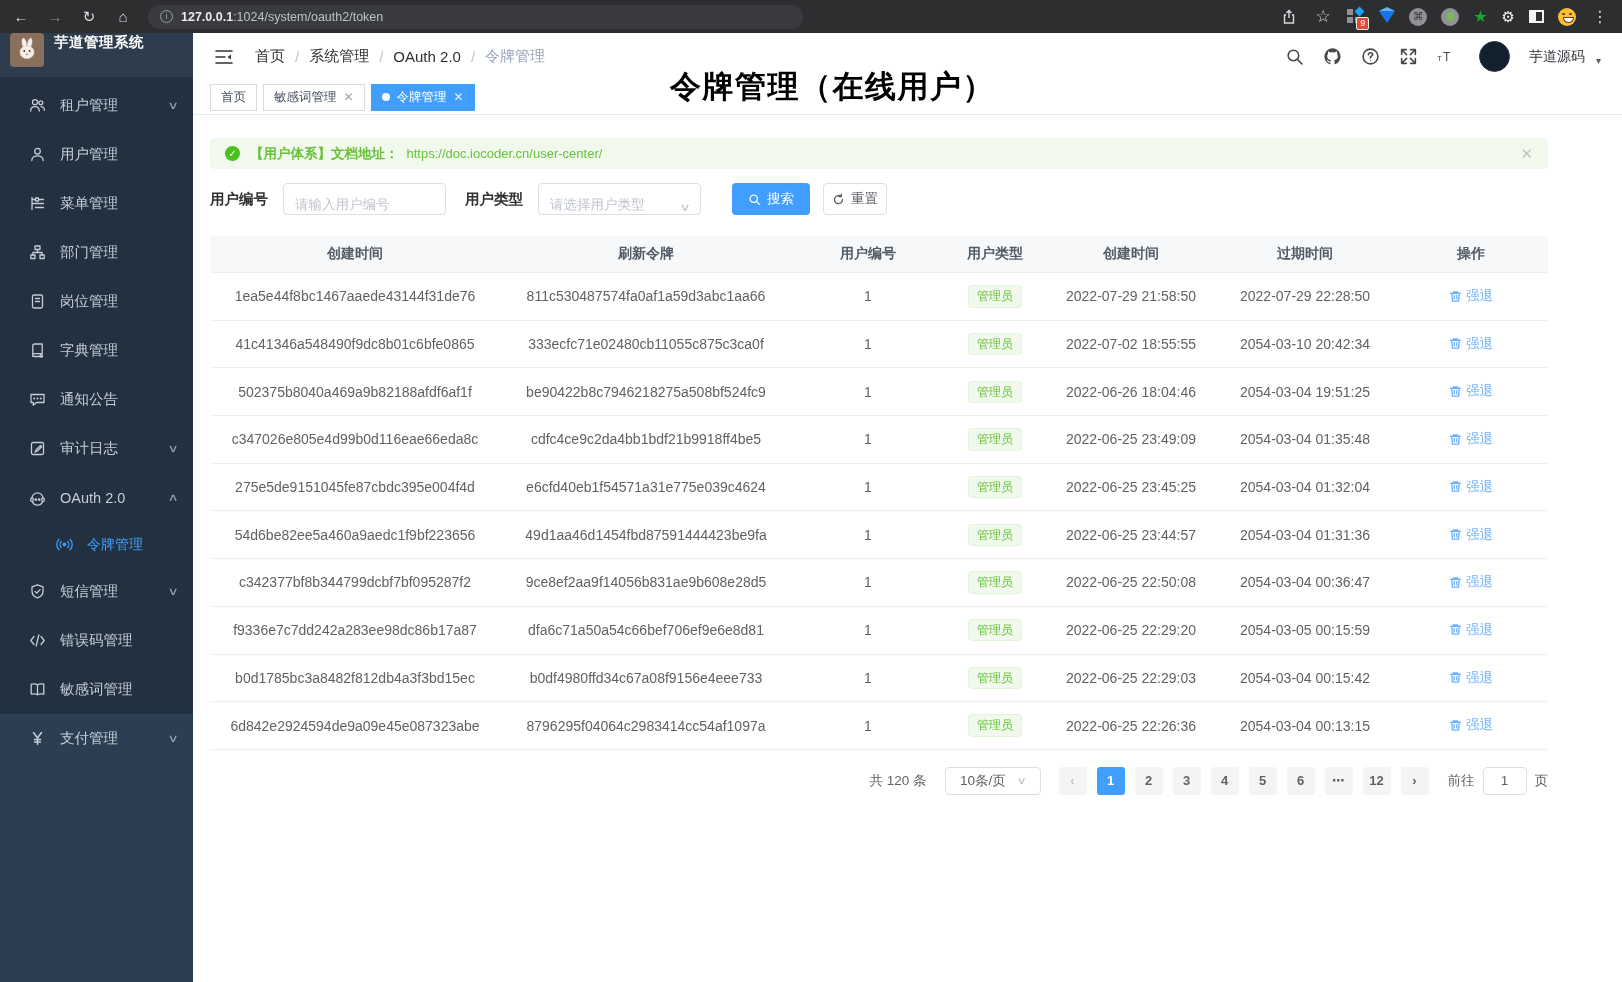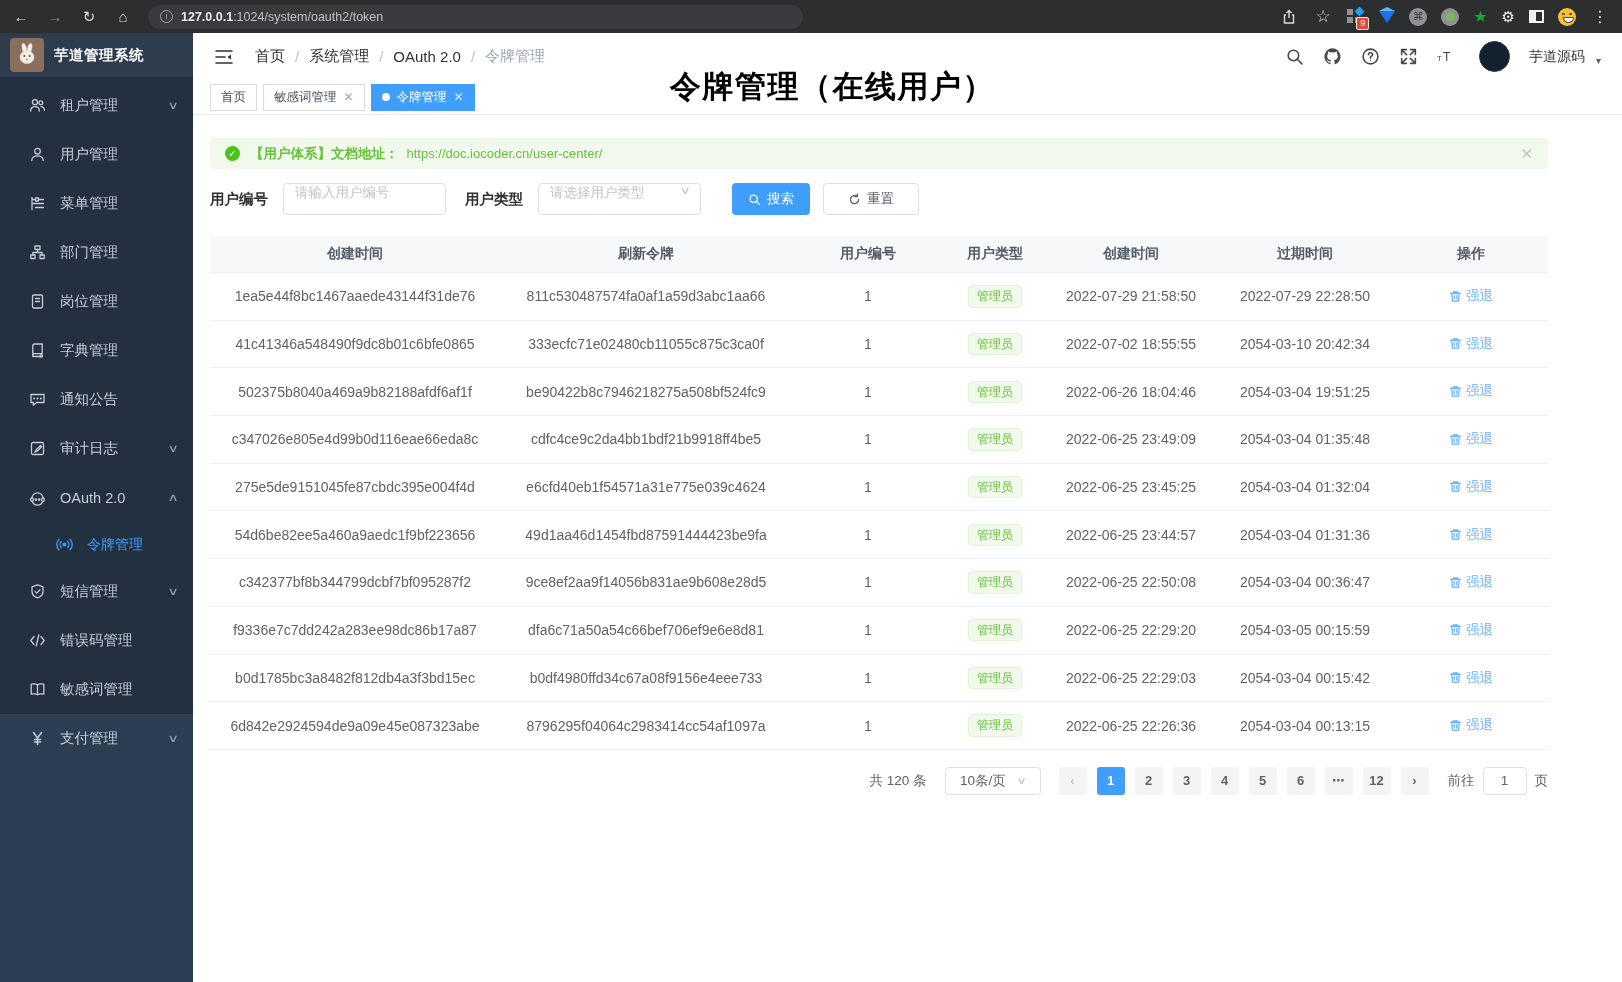--- a/index.html
+++ b/index.html
@@ -28,21 +28,21 @@
 .circle-dot i{width:9px;height:9px;border-radius:50%;background:#7bb662}
 .star-green{color:#18a82f;font-size:16px}
 .puzzle{color:#f1f3f4;font-size:15px}
 .split-sq{width:15px;height:13px;border:2px solid #f1f3f4;background:linear-gradient(90deg,#f1f3f4 50%,transparent 50%)}
 .smiley{width:18px;height:18px;border-radius:50%;background:#fbc02d;position:relative}
 .smiley:before{content:"";position:absolute;left:4px;top:5px;width:2.5px;height:2.5px;border-radius:50%;background:#5d4037;box-shadow:7px 0 0 #5d4037}
 .smiley:after{content:"";position:absolute;left:4.5px;top:9px;width:9px;height:4px;border-radius:0 0 8px 8px;background:#fff;border:1px solid #5d4037}
 
 .app{display:flex;height:949px}
 .sidebar{width:193px;background:#22303f;display:flex;flex-direction:column;flex:0 0 193px}
-.logo{height:44px;background:#2d3d4e;display:flex;align-items:center;padding:0 10px;gap:10px}
+.logo{height:44px;background:#2d3d4e;display:flex;padding:0 10px;gap:10px}
 .bunny{width:34px;height:34px;border-radius:4px;background:#8a6f5c;display:flex;align-items:center;justify-content:center;overflow:hidden}
 .bunny svg{width:26px;height:26px}
 .logo-title{color:#fff;font-size:14.5px;font-weight:700;letter-spacing:.5px}
 .menu{flex:1;display:flex;flex-direction:column;padding-top:4px}
 .m-item{height:49px;display:flex;align-items:center;padding:0 16px 0 29px;color:#c4cdd8;font-size:14.5px;cursor:pointer;flex:0 0 auto}
 .m-item .mi{width:17px;height:17px;margin-right:14px;display:inline-flex;flex:0 0 auto;font-size:14px;line-height:17px;justify-content:center}
 .m-item .mi svg{width:17px;height:17px;stroke:currentColor;fill:none;stroke-width:1.3;stroke-linecap:round;stroke-linejoin:round}
 .m-item .arrow{margin-left:auto;font-size:11px;color:#93a0ad;transform:scaleX(1.4)}
 .m-item.active{color:#3f9eff}
 .m-item.sub-item{padding-left:56px;height:45px;font-size:14px}
@@ -71,27 +71,27 @@
 .tab .dot{width:8px;height:8px;border-radius:50%;background:#fff}
 
 .content{padding:23px 0 0 17px}
 .alert{width:1338px;height:31px;background:#f0f9eb;border-radius:4px;display:flex;align-items:center;padding:0 15px;gap:10px}
 .chk{width:15px;height:15px;border-radius:50%;background:#49c21c;color:#fff;font-size:10px;display:flex;align-items:center;justify-content:center;flex:0 0 auto}
 .atext{color:#67c23a;font-size:13.5px;font-weight:700}
 .alink{color:#67c23a;font-size:13px;text-decoration:none;margin-left:-2px}
 .a-close{margin-left:auto;color:#c0c4cc;font-size:15px;cursor:pointer}
 .filters{display:flex;align-items:center;margin-top:14px}
 .f-label{font-size:14.5px;font-weight:700;color:#303133;margin-right:15px}
-.f-box{width:163px;height:32px;border:1px solid #dcdfe6;border-radius:4px;padding:0 11px;font-size:13.5px;display:flex;align-items:flex-start;background:#fff;margin-right:19px}
+.f-box{width:163px;height:32px;border:1px solid #dcdfe6;border-radius:4px;padding:0 11px;font-size:13.5px;display:flex;align-items:flex-end;background:#fff;margin-right:19px}
 .f-box .ph{color:#c0c4cc}
 .f-box.sel{justify-content:space-between}
 .f-box .sel-ar{color:#c0c4cc;font-size:11px;transform:scaleX(1.4)}
 .btn{height:32px;border-radius:4px;font-size:13.5px;display:inline-flex;align-items:center;gap:6px;cursor:pointer;border:none}
 .btn-primary{background:#409eff;color:#fff;padding:0 16px;margin-left:12px}
-.btn-plain{background:#fff;border:1px solid #dcdfe6;color:#5a5e66;padding:0 24px;margin-left:13px}
+.btn-plain{background:#fff;border:1px solid #dcdfe6;color:#5a5e66;padding:0 8px;margin-left:13px}
 .btn svg{width:13px;height:13px;stroke:currentColor;fill:none;stroke-width:1.6;stroke-linecap:round}
 
 .table{width:1338px;margin-top:21px;font-size:14px}
 .t-row{display:flex;align-items:center;height:47.7px;border-bottom:1px solid #ebeef5}
 .t-row.t-head{height:37px;background:#f6f8fa;border-bottom:1px solid #ebeef5}
 .t-cell{text-align:center;color:#606266;overflow:hidden;white-space:nowrap}
 .t-head .t-cell{font-weight:700;color:#525b66;font-size:14px}
 .c0{width:290px}.c1{width:292px}.c2{width:152px}.c3{width:102px}.c4{width:170px}.c5{width:178px}.c6{width:154px}
 .badge{display:inline-block;padding:3px 8px;background:#f0f9eb;border:1px solid #e1f3d8;color:#67c23a;border-radius:4px;font-size:12px;line-height:1.2}
 .op-link{color:#6db2ff;font-size:13.5px;display:inline-flex;align-items:center;gap:4px;cursor:pointer}

